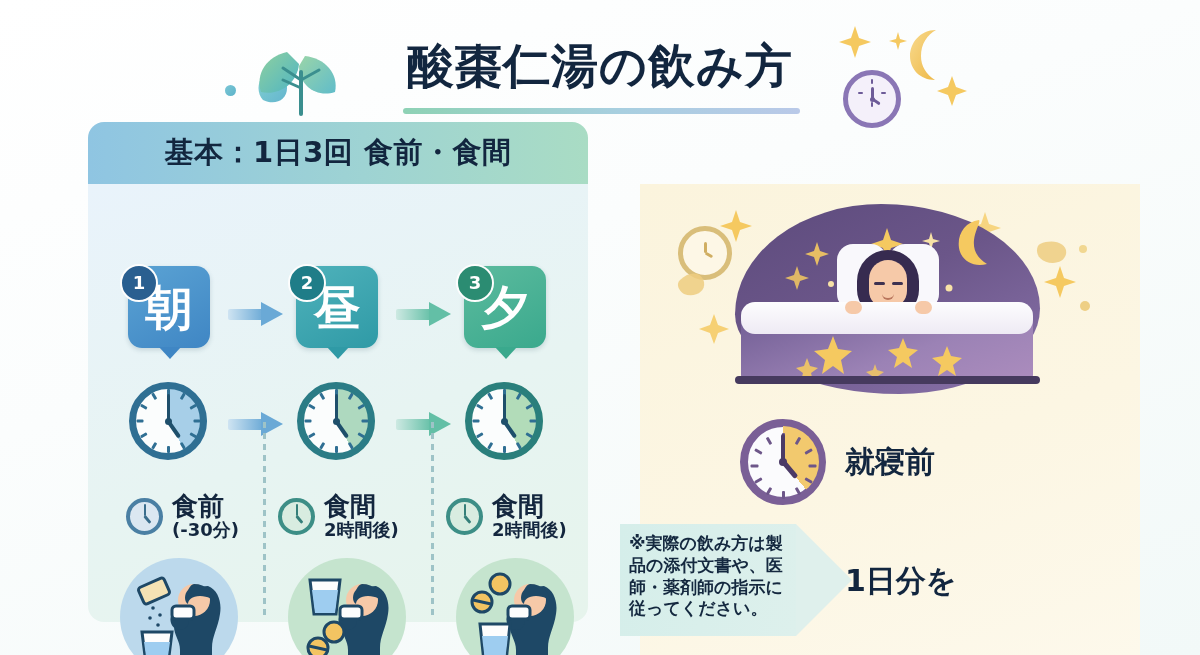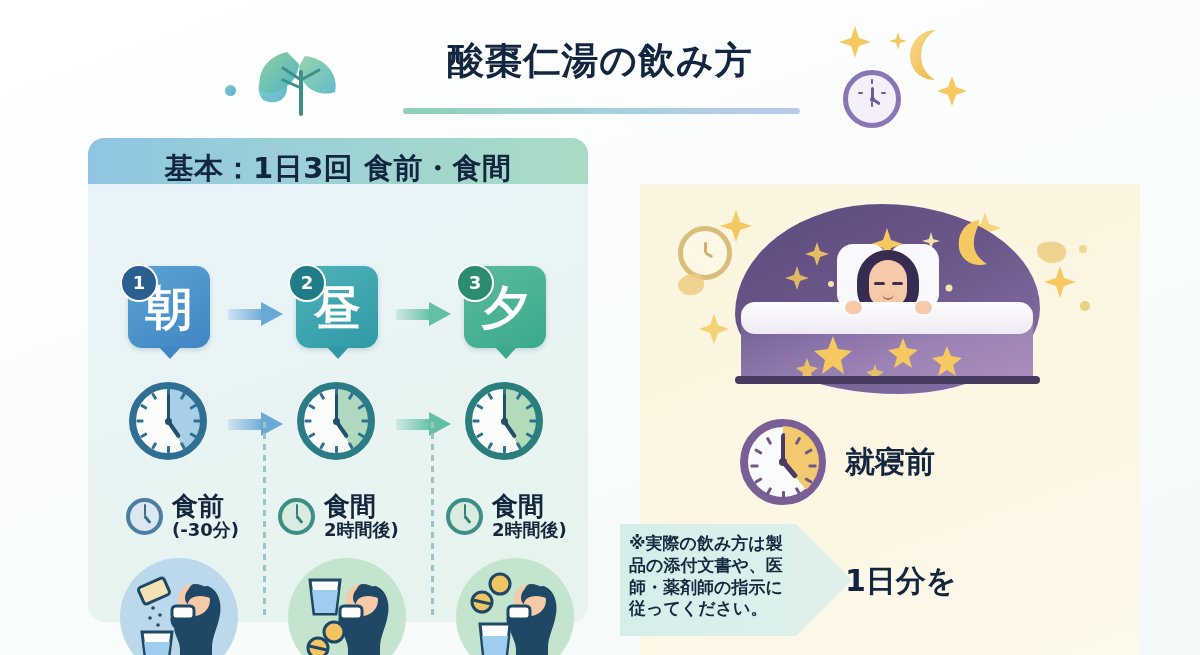--- a/index.html
+++ b/index.html
@@ -8,21 +8,21 @@
     background:linear-gradient(160deg,#ffffff 0%,#fbfdfd 40%,#f2f9f8 100%);
     font-family:"DejaVu Sans","Liberation Sans",sans-serif;
     color:#16314d;
   }
   .stage{position:absolute;inset:0;}
 
   
   .title-wrap{position:absolute;left:0;top:18px;width:1200px;height:100px;}
   .title{
     position:absolute;left:390px;top:24px;width:420px;
-    font-size:37px;font-weight:800;letter-spacing:1px;
+    font-size:47px;font-weight:800;letter-spacing:1px;
     color:#12263f;text-align:center;line-height:1;white-space:nowrap;
   }
   .title-underline{
     position:absolute;left:403px;top:90px;width:397px;height:6px;border-radius:4px;
     background:linear-gradient(90deg,#8ed2b5 0%,#a8cfe0 55%,#b9c9e8 100%);
   }
 
   
   .leaf-grp{position:absolute;left:225px;top:22px;width:150px;height:95px;}
   .dot-sm{position:absolute;left:0px;top:45px;width:11px;height:11px;border-radius:50%;
@@ -33,21 +33,21 @@
   
   .panel{position:absolute;border-radius:18px;overflow:visible;}
   .panel-head{
     position:absolute;left:0;top:0;width:100%;height:62px;border-radius:16px 16px 0 0;
     display:flex;align-items:center;justify-content:center;
     font-size:29px;font-weight:800;color:#12263f;letter-spacing:.5px;white-space:nowrap;
   }
   .panel-body{position:absolute;left:0;top:62px;width:100%;border-radius:0 0 16px 16px;}
 
   #panel-left{left:88px;top:122px;width:500px;height:500px;}
-  #panel-left .panel-head{background:linear-gradient(90deg,#8fc5e2 0%,#9ed3d3 55%,#a9dcc4 100%);margin-top:16px;}
+  #panel-left .panel-head{background:linear-gradient(90deg,#8fc5e2 0%,#9ed3d3 55%,#a9dcc4 100%);}
   #panel-left .panel-body{height:438px;background:linear-gradient(160deg,#e9f3fb 0%,#e7f4f2 55%,#e6f4ec 100%);}
 
   #panel-right{left:640px;top:122px;width:500px;height:500px;}
   #panel-right .panel-head{background:linear-gradient(90deg,#f0d08f 0%,#f4dba4 50%,#f6e4bb 100%);}
   #panel-right .panel-body{height:500px;background:linear-gradient(160deg,#fbf4dd 0%,#fcf6e3 55%,#fdf9ec 100%);}
 
   
   .steps-row{position:absolute;left:0;top:70px;width:500px;height:112px;}
   .step-cell{position:absolute;width:100px;height:112px;}
   .step-cell:nth-of-type(1){left:30px;}

